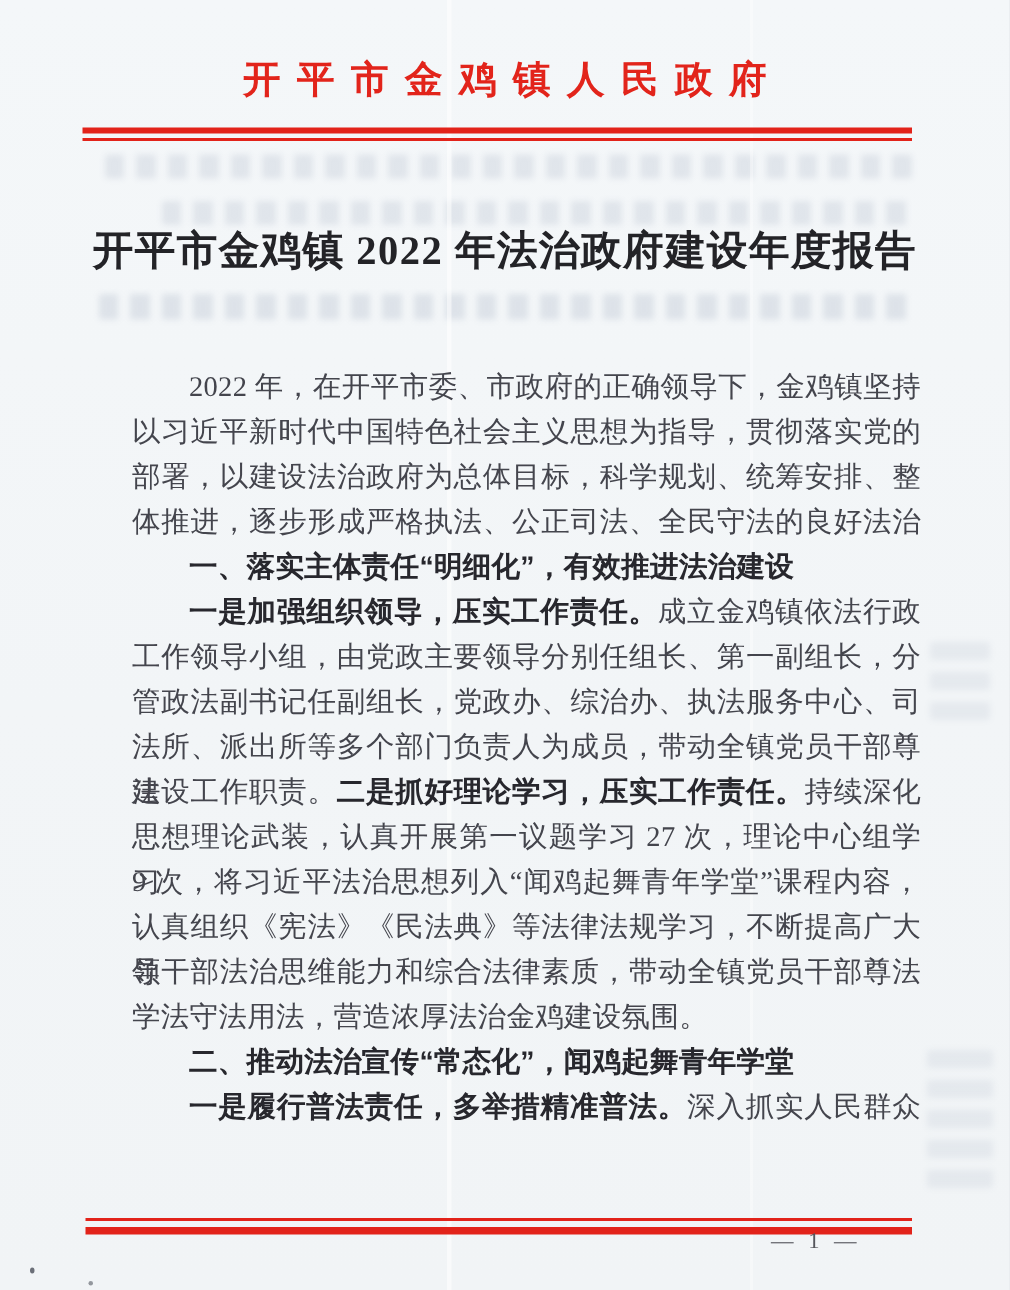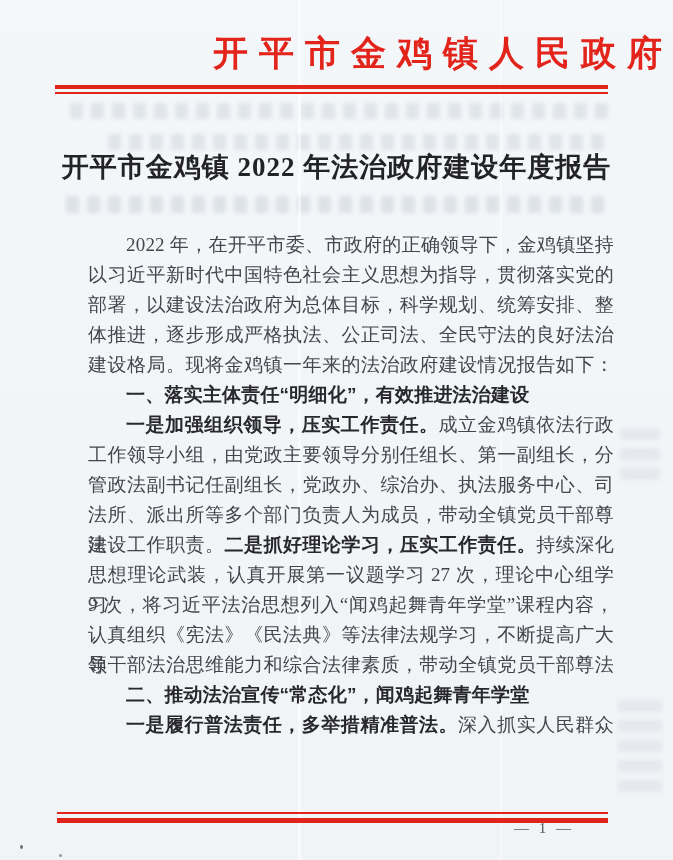--- a/index.html
+++ b/index.html
@@ -6,42 +6,42 @@
   .page{
     position:relative;
     width:673px;height:860px;
     background:linear-gradient(180deg,#f4f7f9 0%,#f2f5f7 55%,#f1f4f6 100%);
     overflow:hidden;
     font-family:"Liberation Serif","DejaVu Serif",serif;
   }
   
   .org-name{
     position:absolute;top:36px;left:0;right:0;
-    text-align:right;
-    font-size:35px;line-height:36px;font-weight:700;
+    text-align:center;
+    font-size:25px;line-height:36px;font-weight:700;
     letter-spacing:11px;text-indent:11px;
     color:#e2241b;
     font-family:"Liberation Serif","DejaVu Serif",serif;
   }
   .rule{position:absolute;background:#e2231a;}
   .rule-top-thick{top:85px;left:55px;width:553px;height:4px;}
   .rule-top-thin{top:92px;left:55px;width:553px;height:2px;}
   .rule-bottom-thin{top:812px;left:57px;width:551px;height:2px;}
   .rule-bottom-thick{top:818px;left:57px;width:551px;height:5px;}
   
   .doc-title{
     position:absolute;top:150px;left:0;right:0;
     text-align:center;
     font-size:27px;line-height:34px;font-weight:700;
     letter-spacing:1px;
     color:#232327;
   }
   
   .doc-body{
-    position:absolute;top:230px;left:88px;width:526px;
+    position:absolute;top:244px;left:88px;width:526px;
     font-size:19px;line-height:30px;
     color:#44454d;
   }
   .line{height:30px;white-space:nowrap;}
   .line.justify{
     white-space:normal;
     text-align:justify;
     text-align-last:justify;
     text-justify:inter-character;
   }
@@ -102,31 +102,31 @@
   <div class="rule rule-top-thick"></div>
   <div class="rule rule-top-thin"></div>
 
   <div class="doc-title">开平市金鸡镇 2022 年法治政府建设年度报告</div>
 
   <div class="doc-body">
       <div class="line indent justify"><span class="run">2022 年，在开平市委、市政府的正确领导下，金鸡镇坚持</span></div>
       <div class="line justify"><span class="run">以习近平新时代中国特色社会主义思想为指导，贯彻落实党的</span></div>
       <div class="line justify"><span class="run">部署，以建设法治政府为总体目标，科学规划、统筹安排、整</span></div>
       <div class="line justify"><span class="run">体推进，逐步形成严格执法、公正司法、全民守法的良好法治</span></div>
-      <div class="line justify"><span class="run">建设格局。现将金鸡镇一年来的法治政府建设情况报告如下：</span></div>
       <div class="line indent"><span class="run bold-run">一、落实主体责任“明细化”，有效推进法治建设</span></div>
       <div class="line indent justify"><span class="run bold-run">一是加强组织领导，压实工作责任。</span><span class="run">成立金鸡镇依法行政</span></div>
       <div class="line justify"><span class="run">工作领导小组，由党政主要领导分别任组长、第一副组长，分</span></div>
       <div class="line justify"><span class="run">管政法副书记任副组长，党政办、综治办、执法服务中心、司</span></div>
       <div class="line justify"><span class="run">法所、派出所等多个部门负责人为成员，带动全镇党员干部尊法</span></div>
       <div class="line justify"><span class="run">建设工作职责。</span><span class="run bold-run">二是抓好理论学习，压实工作责任。</span><span class="run">持续深化</span></div>
       <div class="line justify"><span class="run">思想理论武装，认真开展第一议题学习 27 次，理论中心组学习</span></div>
       <div class="line justify"><span class="run">9 次，将习近平法治思想列入“闻鸡起舞青年学堂”课程内容，</span></div>
       <div class="line justify"><span class="run">认真组织《宪法》《民法典》等法律法规学习，不断提高广大领</span></div>
       <div class="line justify"><span class="run">导干部法治思维能力和综合法律素质，带动全镇党员干部尊法</span></div>
+      <div class="line"><span class="run">学法守法用法，营造浓厚法治金鸡建设氛围。</span></div>
       <div class="line indent"><span class="run bold-run">二、推动法治宣传“常态化”，闻鸡起舞青年学堂</span></div>
       <div class="line indent justify"><span class="run bold-run">一是履行普法责任，多举措精准普法。</span><span class="run">深入抓实人民群众</span></div>
     </div>
 
   <div class="rule rule-bottom-thin"></div>
   <div class="rule rule-bottom-thick"></div>
   <div class="page-number">— 1 —</div>
 
 </div>
 

